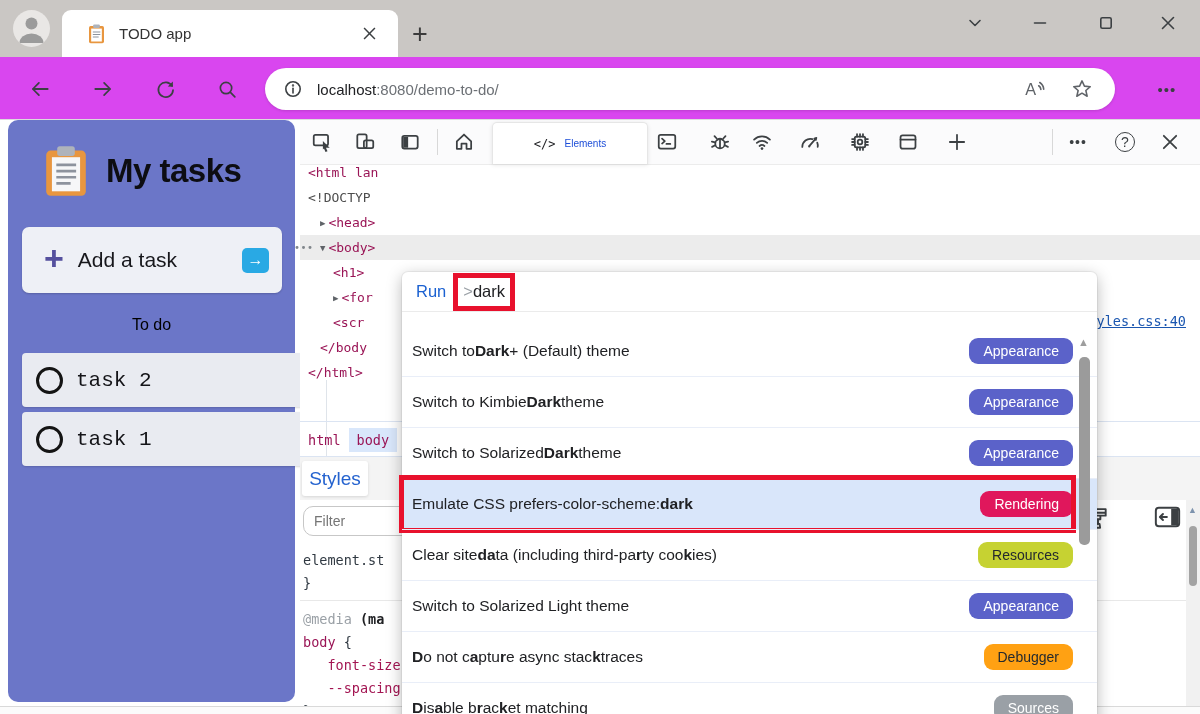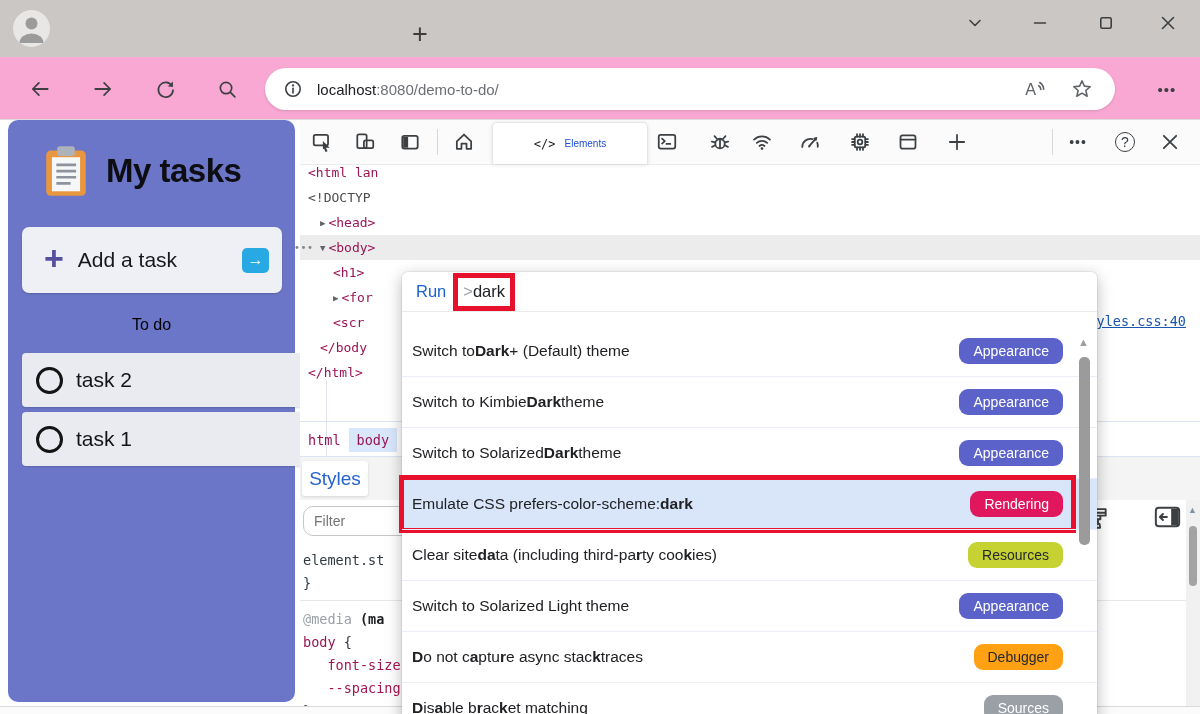--- a/index.html
+++ b/index.html
@@ -17,40 +17,40 @@
   .tabstrip { left:0; top:0; width:1200px; height:57px; background:#cac7c4; }
   .avatar-btn { left:13px; top:10px; width:37px; height:37px; border-radius:50%; background:#e9e7e5; overflow:hidden; }
   .browser-tab { left:62px; top:10px; width:336px; height:47px; background:#fff; border-radius:9px 9px 0 0; display:flex; align-items:center; }
   .tab-favicon { margin-left:26px; }
   .tab-title { margin-left:14px; font-size:15px; color:#333; }
   .tab-close { margin-left:auto; margin-right:18px; width:22px; height:22px; display:flex; align-items:center; justify-content:center; }
   .newtab-btn { left:406px; top:20px; width:28px; height:28px; display:flex; align-items:center; justify-content:center; font-size:27px; font-weight:300; color:#3b3b3b; }
   .winbtn { top:8px; width:34px; height:30px; display:flex; align-items:center; justify-content:center; }
 
   
-  .toolbar { left:0; top:57px; width:1200px; height:63px; background:#f9a8d4; border-bottom:1px solid #dcdcdc; }
+  .toolbar { left:0; top:57px; width:1200px; height:63px; background:#d946ef; border-bottom:1px solid #dcdcdc; }
   .navbtn { top:17px; width:30px; height:30px; display:flex; align-items:center; justify-content:center; }
   .address-pill { left:265px; top:11px; width:850px; height:42px; background:#fff; border-radius:21px; box-shadow:0 1px 3px rgba(0,0,0,.14); display:flex; align-items:center; }
   .url-info { margin-left:18px; }
   .url-text { margin-left:14px; font-size:15px; color:#202124; white-space:nowrap; }
   .url-path { color:#6c7075; }
   .pill-right { margin-left:auto; display:flex; align-items:center; gap:22px; margin-right:22px; }
   .more-dots { left:1148px; top:17px; width:38px; height:30px; display:flex; align-items:center; justify-content:center; font-size:15px; letter-spacing:1px; color:#3c4043; }
 
   
   .content { left:0; top:120px; width:1200px; height:594px; background:#fff; }
   .todo-panel { left:8px; top:0; width:287px; height:582px; background:#6b76c8; border-radius:10px; }
   .todo-header { left:36px; top:22px; width:230px; height:58px; display:flex; align-items:center; gap:18px; }
   .todo-title { font-size:33px; font-weight:800; color:#0d0d12; letter-spacing:-.5px; }
   .add-card { left:14px; top:107px; width:260px; height:66px; background:#eef0f6; border-radius:7px; display:flex; align-items:center; box-shadow:0 1px 2px rgba(0,0,0,.18); }
   .add-plus { margin-left:22px; font-size:34px; font-weight:700; color:#55509e; line-height:1; margin-top:-4px; }
   .add-label { margin-left:14px; font-size:21px; color:#17171c; }
   .add-go { margin-left:auto; margin-right:13px; width:27px; height:25px; background:#29a9e4; border-radius:5px; color:#fff; font-size:16px; font-weight:700; display:flex; align-items:center; justify-content:center; }
   .todo-section { left:0; top:196px; width:287px; text-align:center; font-size:16px; color:#000000; }
-  .task-card { left:14px; width:300px; height:54px; background:#e9ebf1; border-radius:4px; display:flex; align-items:center; box-shadow:0 1px 2px rgba(0,0,0,.15); }
+  .task-card { left:14px; width:300px; height:54px; background:#e9ebf1; border-radius:4px; display:flex; align-items:center; box-shadow:0 1px 2px rgba(0,0,0,.15);font-family:Liberation Mono, monospace; }
   .task-check { margin-left:14px; width:27px; height:27px; border:3.5px solid #141414; border-radius:50%; }
   .task-label { margin-left:13px; font-size:21px; color:#141418; }
 
   
   .devtools { left:300px; top:0; width:900px; height:594px; background:#fff; }
   .dt-toolbar { left:0; top:0; width:900px; height:44px; background:#fbfbfc; box-shadow:0 1px 0 #ececec; }
   .dt-btn { top:10px; width:24px; height:24px; display:flex; align-items:center; justify-content:center; }
   .dt-sep { top:9px; width:1px; height:26px; background:#d8d8d8; }
   .elements-tab { left:192px; top:2px; width:156px; height:42px; background:#fff; border:1px solid #e6e6e6; border-bottom:none; border-radius:5px 5px 0 0; box-shadow:0 1px 4px rgba(0,0,0,.10); display:flex; align-items:center; gap:9px; justify-content:center; }
   .code-glyph { font-family:"DejaVu Sans Mono",monospace; font-size:12px; color:#202124; }
@@ -93,41 +93,57 @@
   .el-scroll .thumb { position:absolute; top:26px; left:3px; width:8px; height:60px; background:#a3a3a3; border-radius:4px; }
 
   
   .palette { left:402px; top:152px; width:695px; height:468px; background:#fff; border-radius:6px; box-shadow:0 4px 16px rgba(0,0,0,.28), 0 0 0 1px rgba(0,0,0,.05); z-index:10; }
   .pal-header { height:40px; display:flex; align-items:center; padding-left:14px; border-bottom:1px solid #ebebeb; }
   .pal-run { color:#1b61d1; font-size:16.5px; }
   .pal-querybox { margin-left:7px; border:5px solid #e8112d; height:38px; display:flex; align-items:center; padding:0 5px; }
   .pal-caret { color:#9aa0a6; font-size:16.5px; }
   .pal-query { color:#202124; font-size:16.5px; }
   .pal-list { position:absolute; left:0; top:53px; width:695px; height:415px; }
-  .cmd-row { position:relative; height:51px; display:flex; align-items:center; padding:0 34px 0 10px; font-size:15.5px; color:#202124; border-top:1px solid #e9eef8; }
+  .cmd-row { position:relative; height:51px; display:flex; align-items:center; padding:0 24px 0 10px; font-size:15.5px; color:#202124; border-top:1px solid #e9eef8; }
   .cmd-row:first-child { border-top:none; }
   .cmd-row.hl { background:#d9e6fa; }
   .cmd-row.annot::after { content:""; position:absolute; left:-3px; right:21px; top:-4px; bottom:-4px; border:5px solid #e8112d; pointer-events:none; }
   .cmd-row b { font-weight:700; }
   .cmd-badge { margin-left:auto; padding:5px 14px; border-radius:9px; font-size:14px; }
   .pal-scroll-up { position:absolute; right:8px; top:64px; color:#9e9e9e; font-size:11px; z-index:11; }
   .pal-scroll-thumb { position:absolute; right:7px; top:85px; width:11px; height:188px; background:#9b9b9b; border-radius:5px; z-index:11; }
   .pal-scroll-down { position:absolute; right:8px; top:441px; color:#5f6368; font-size:11px; z-index:11; }
 
   .bottom-strip { left:0; top:706px; width:1200px; height:8px; background:#fbfbfb; border-top:1px solid #d9d9d9; z-index:6; position:absolute; }
 </style>
 </head>
 <body>
 
 <div class="abs tabstrip">
   <div class="abs avatar-btn">
     <svg width="37" height="37" viewBox="0 0 37 37">
       <circle cx="18.5" cy="13.5" r="6" fill="#9b9b9b"></circle>
       <path d="M6.5 33 a12 9.5 0 0 1 24 0 Z" fill="#9b9b9b"></path>
     </svg>
+  </div>
+  <div class="abs browser-tab">
+    <span class="tab-favicon">
+      <svg width="17" height="20" viewBox="0 0 20 24">
+        <rect x="1" y="2.5" width="18" height="20.5" rx="2" fill="#e8963f"></rect>
+        <rect x="3.6" y="5.5" width="12.8" height="15.5" fill="#fff"></rect>
+        <rect x="6" y="0.5" width="8" height="4.4" rx="1.2" fill="#aeb3bb"></rect>
+        <path d="M5.6 9.5 h9 M5.6 12.5 h9 M5.6 15.5 h7" stroke="#8d939d" stroke-width="1.3"></path>
+      </svg>
+    </span>
+    <span class="tab-title">TODO app</span>
+    <span class="tab-close">
+      <svg width="13" height="13" viewBox="0 0 12 12">
+          <path d="M1 1 L11 11 M11 1 L1 11" stroke="#3c4043" stroke-width="1.4"></path>
+        </svg>
+    </span>
   </div>
   <div class="abs newtab-btn">+</div>
   <div class="abs winbtn" style="left:958px;">
     <svg class="ico" width="16" height="16" viewBox="0 0 16 16">
         <path d="M3 5.5 L8 10.5 L13 5.5"></path>
       </svg>
   </div>
   <div class="abs winbtn" style="left:1023px;">
     <svg class="ico" width="16" height="16" viewBox="0 0 16 16">
         <path d="M2.5 8 H13.5"></path>

